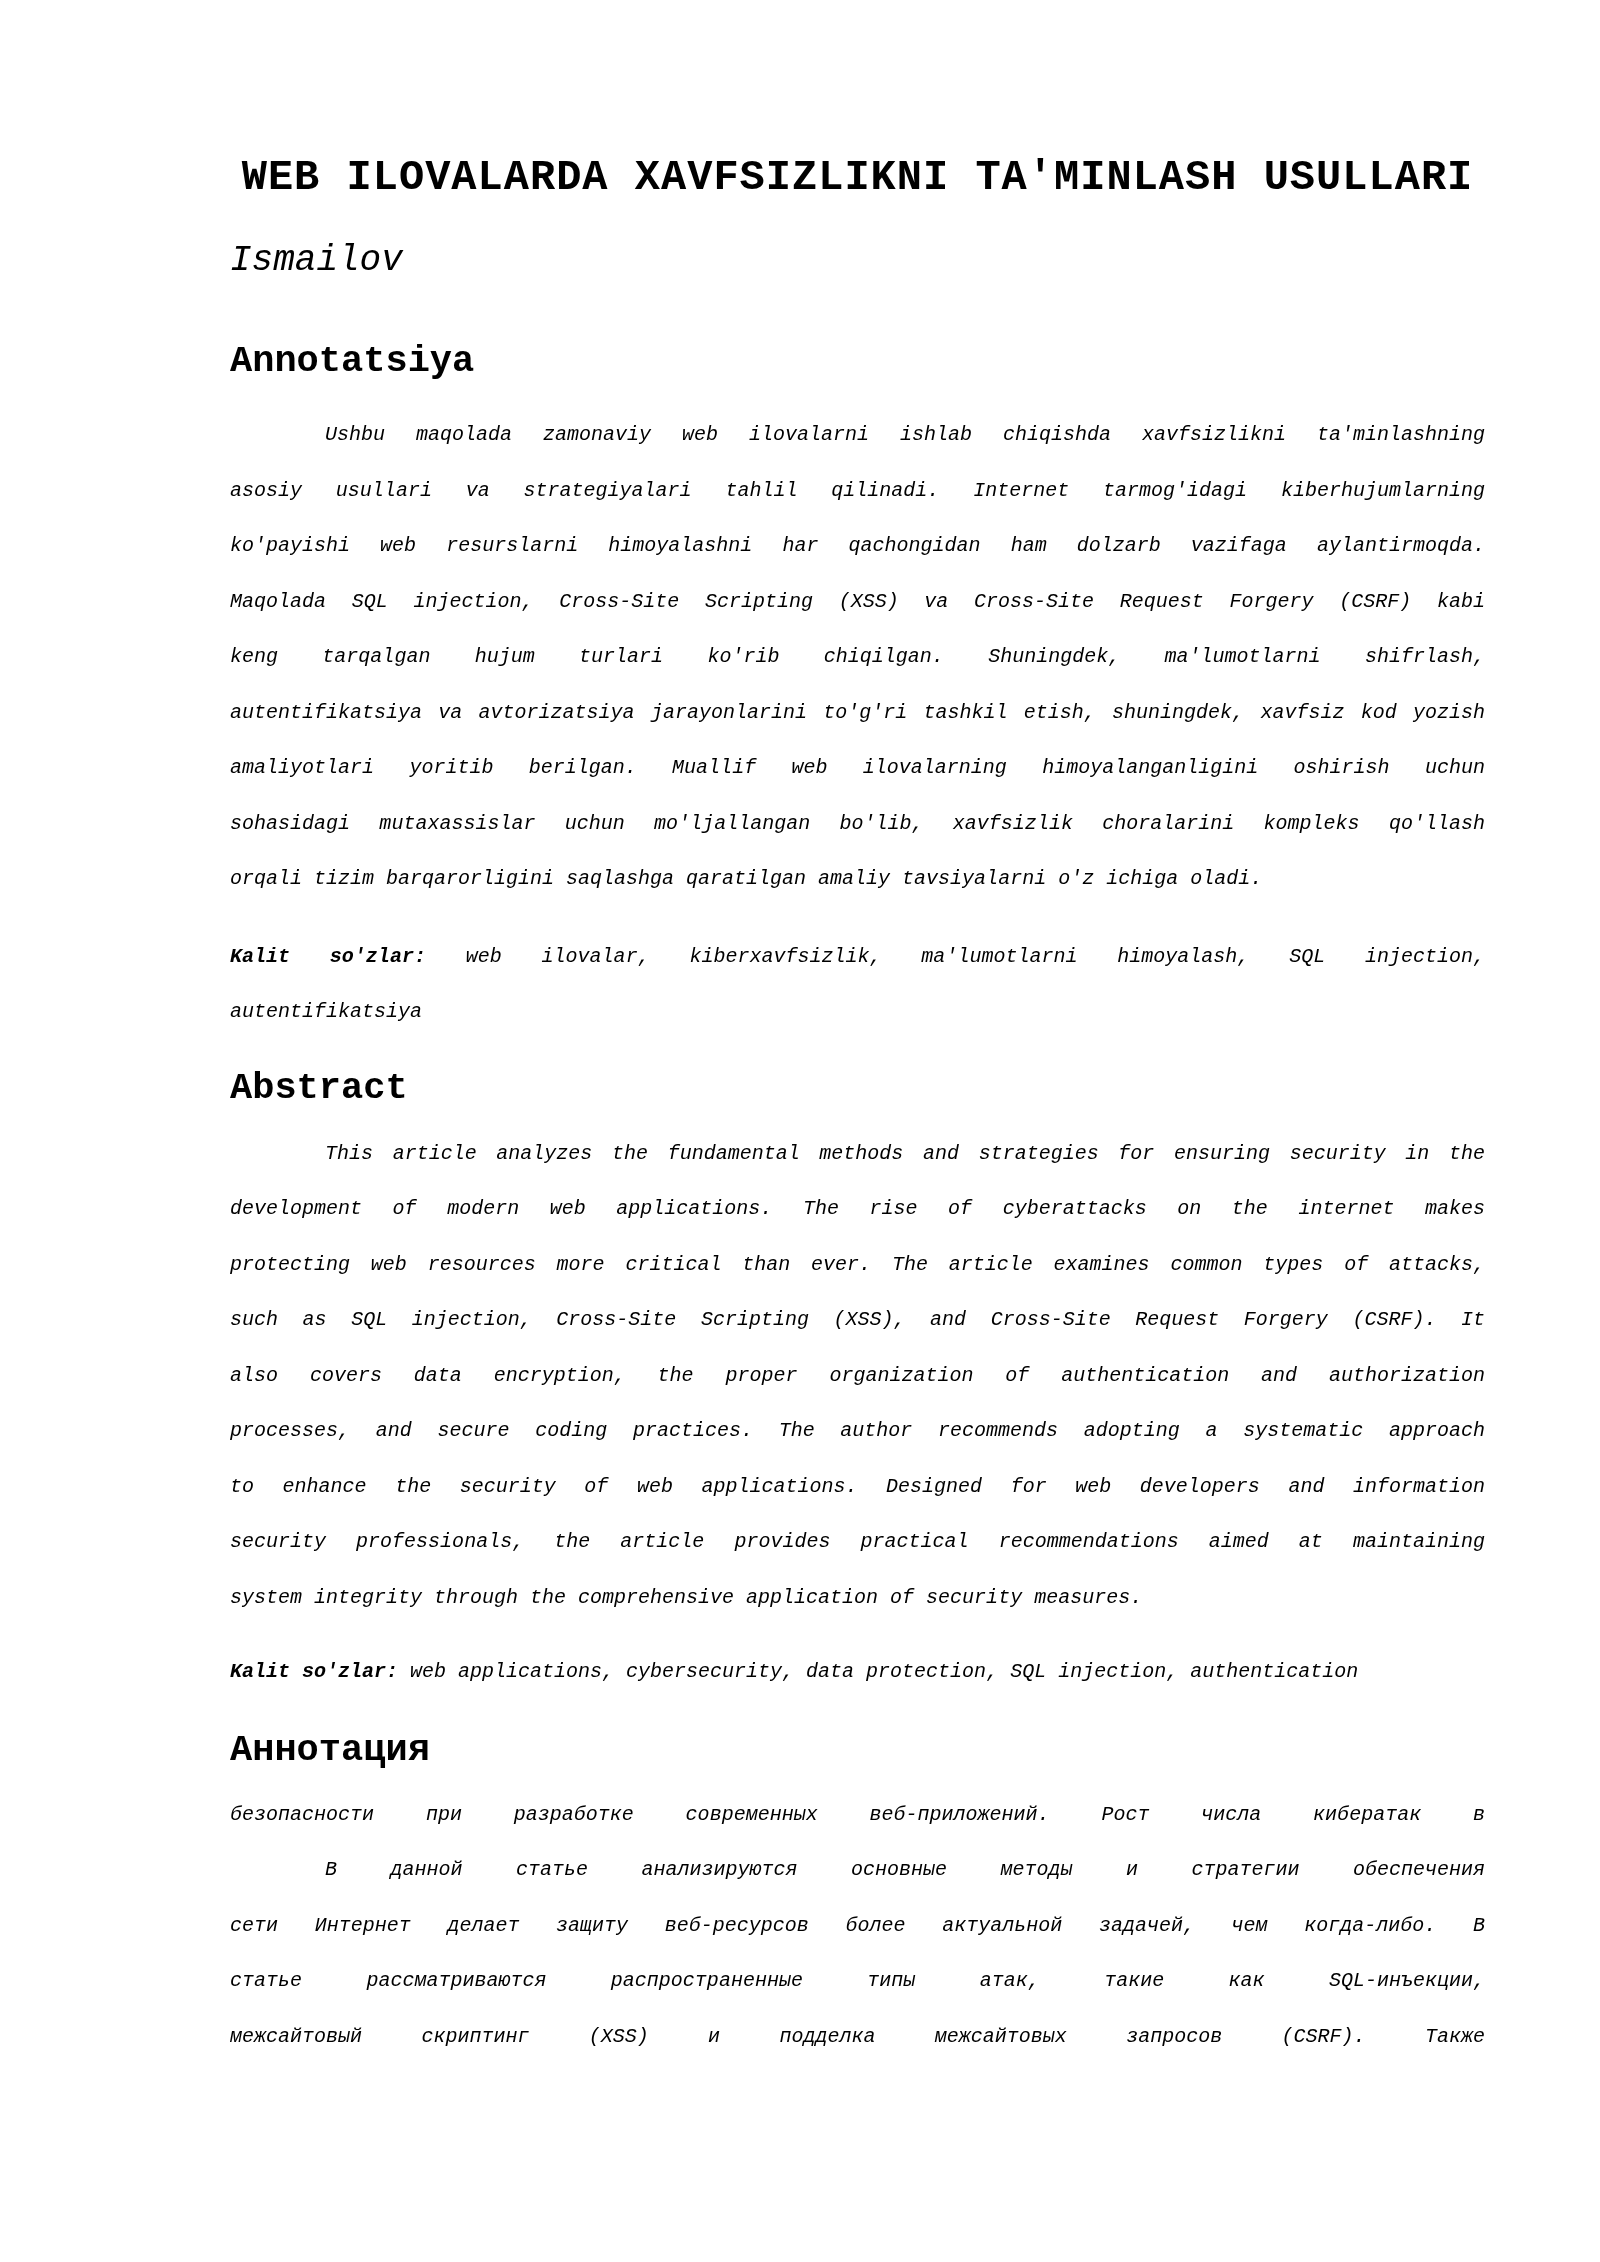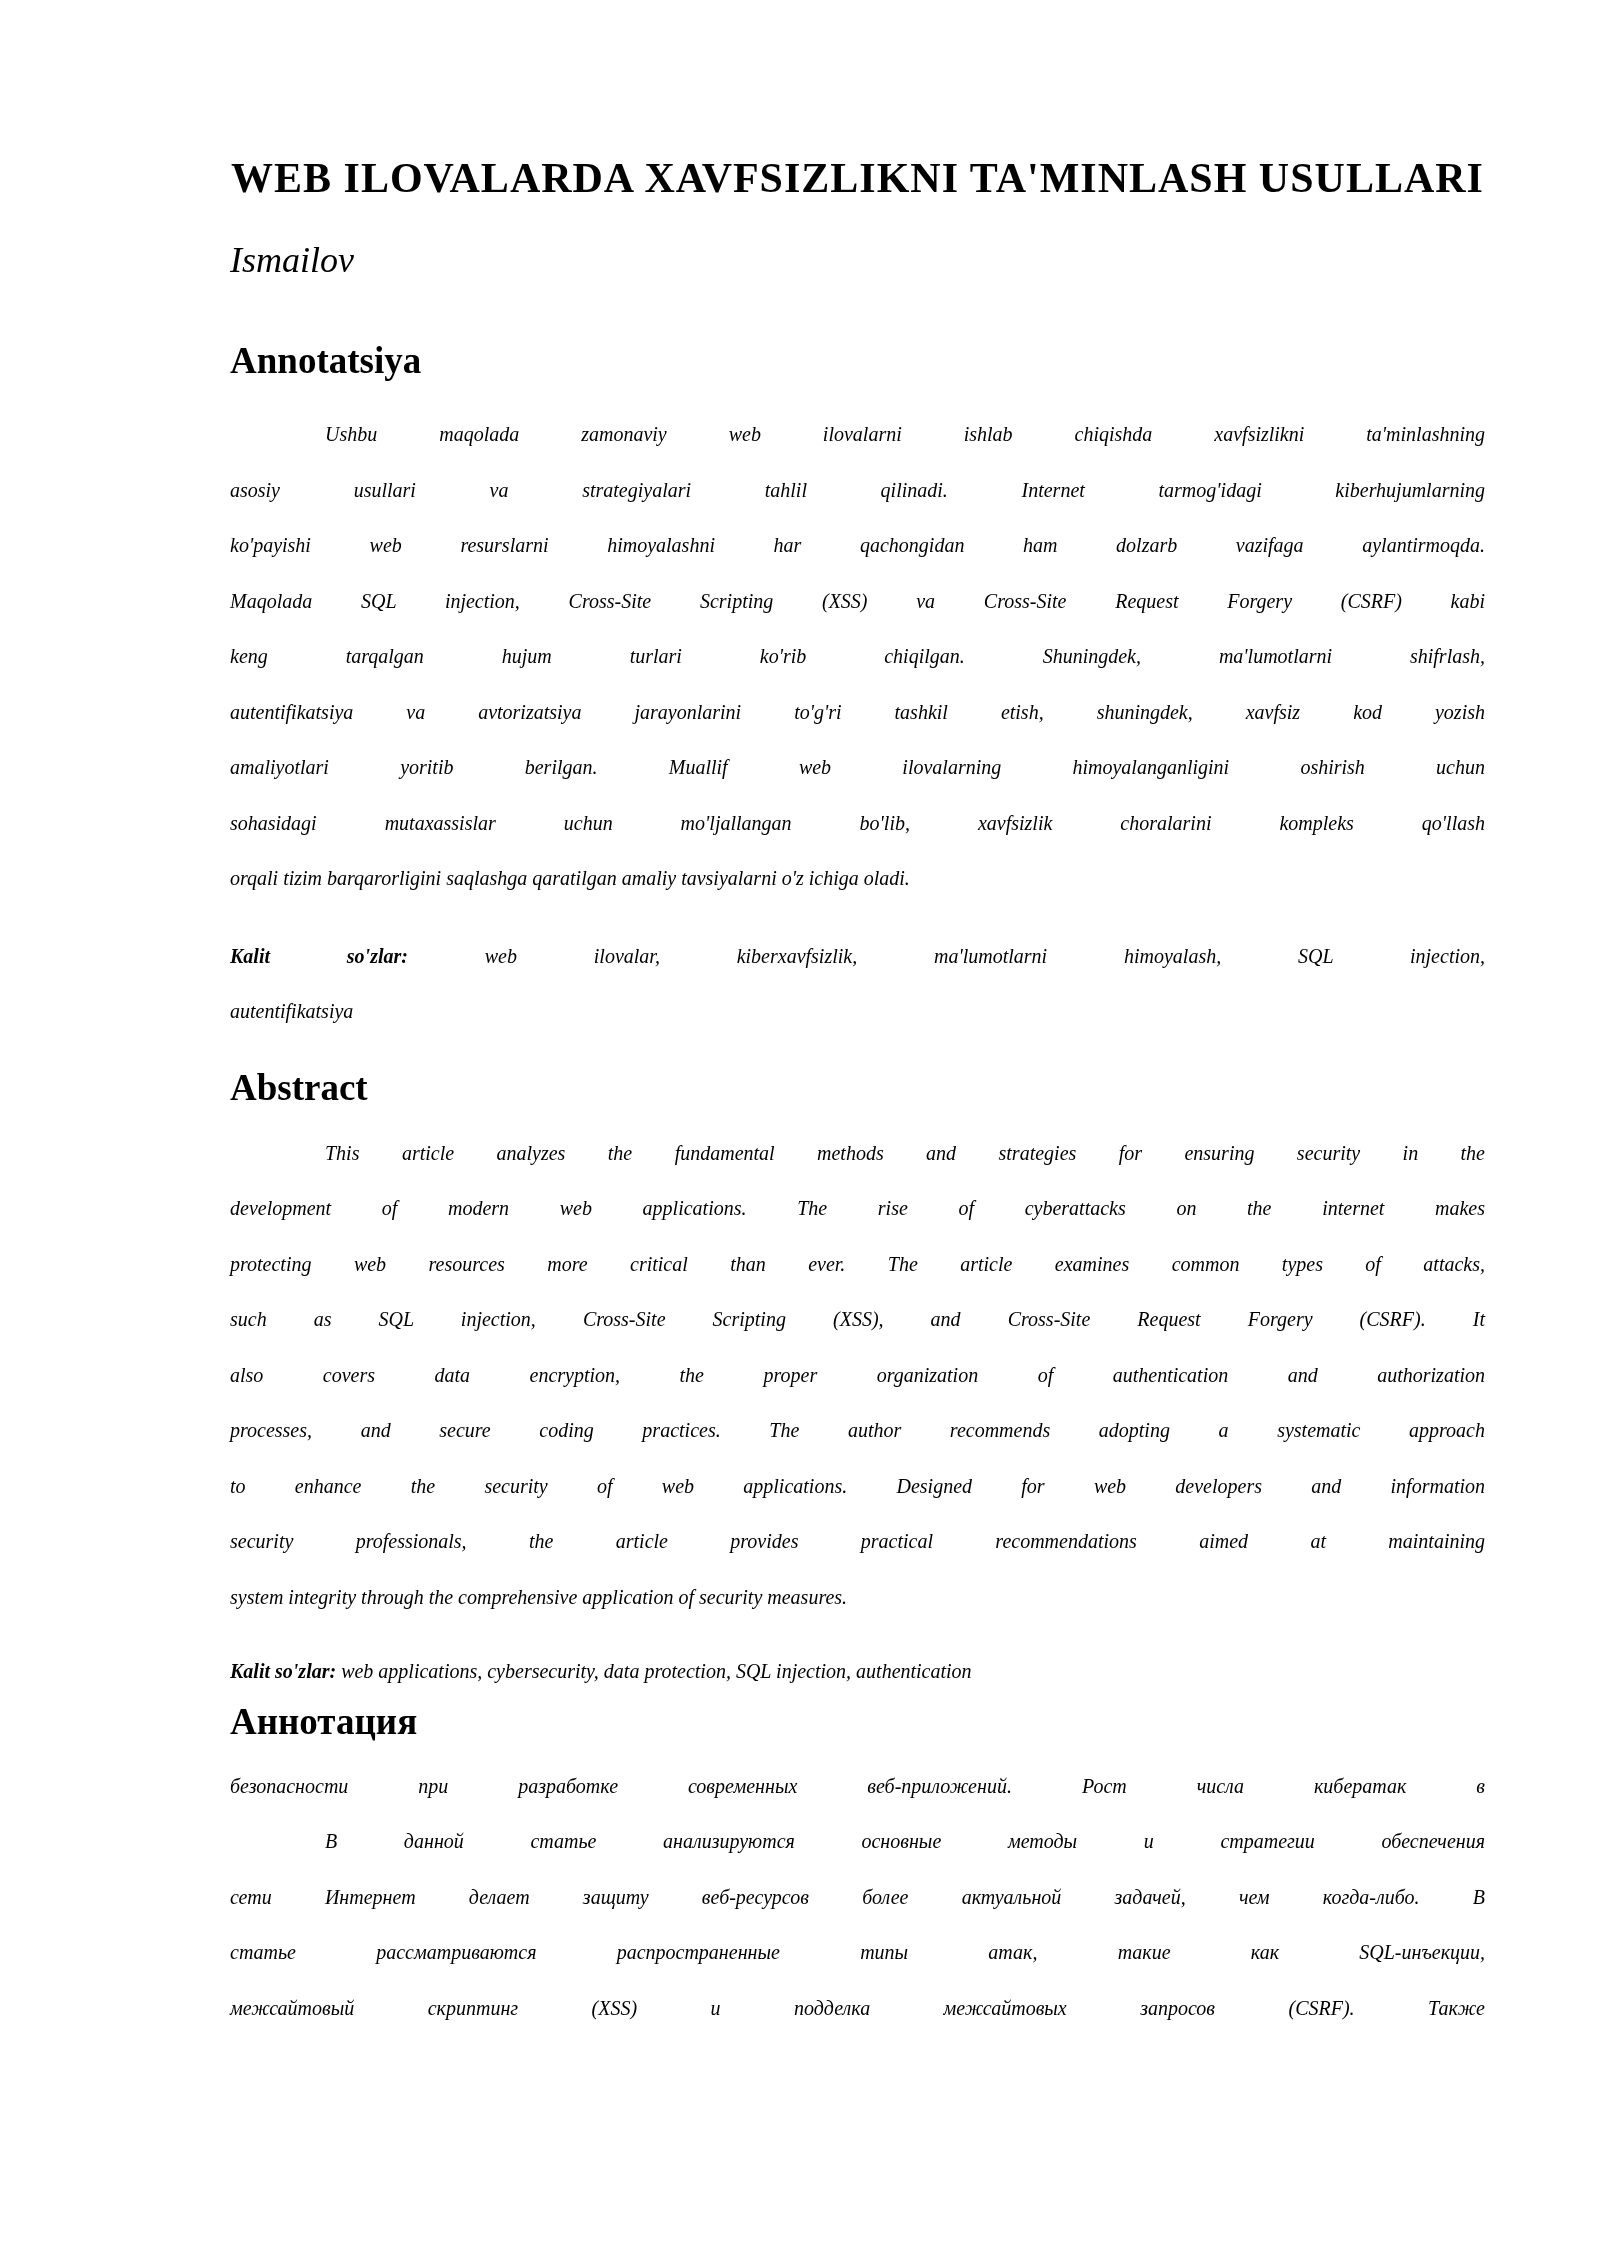--- a/index.html
+++ b/index.html
@@ -2,21 +2,21 @@
 <html><head>
 <meta charset="utf-8">
 <style>
   html, body { margin: 0; padding: 0; background: #ffffff; }
   .page {
     position: relative;
     width: 1600px;
     height: 2262px;
     background: #ffffff;
     color: #000000;
-    font-family: Liberation Serif, serif;
+    font-family: Liberation Mono, monospace;
     box-sizing: border-box;
     padding: 153px 115px 0 230px;
     overflow: hidden;
   }
   .title {
     font-size: 42px;
     line-height: 50px;
     font-weight: bold;
     text-align: center;
     letter-spacing: 1px;
@@ -28,21 +28,21 @@
     text-align: left;
     margin-top: 36px;
   }
   .heading {
     font-size: 37px;
     line-height: 44px;
     font-weight: bold;
   }
   .h-annot   { margin-top: 57px; }
   .h-abs     { margin-top: 26px; }
-  .h-ru      { }
+  .h-ru      { margin-top: 28px; }
   .para { font-size: 20px; font-style: italic; }
   .p1 { margin-top: 24px; }
   .k1 { margin-top: 22px; }
   .p2 { margin-top: 16px; }
   .k2 { margin-top: 19px; }
   .p3 { margin-top: 15px; }
   .line {
     line-height: 55.5px;
     text-align: justify;
     text-align-last: justify;

